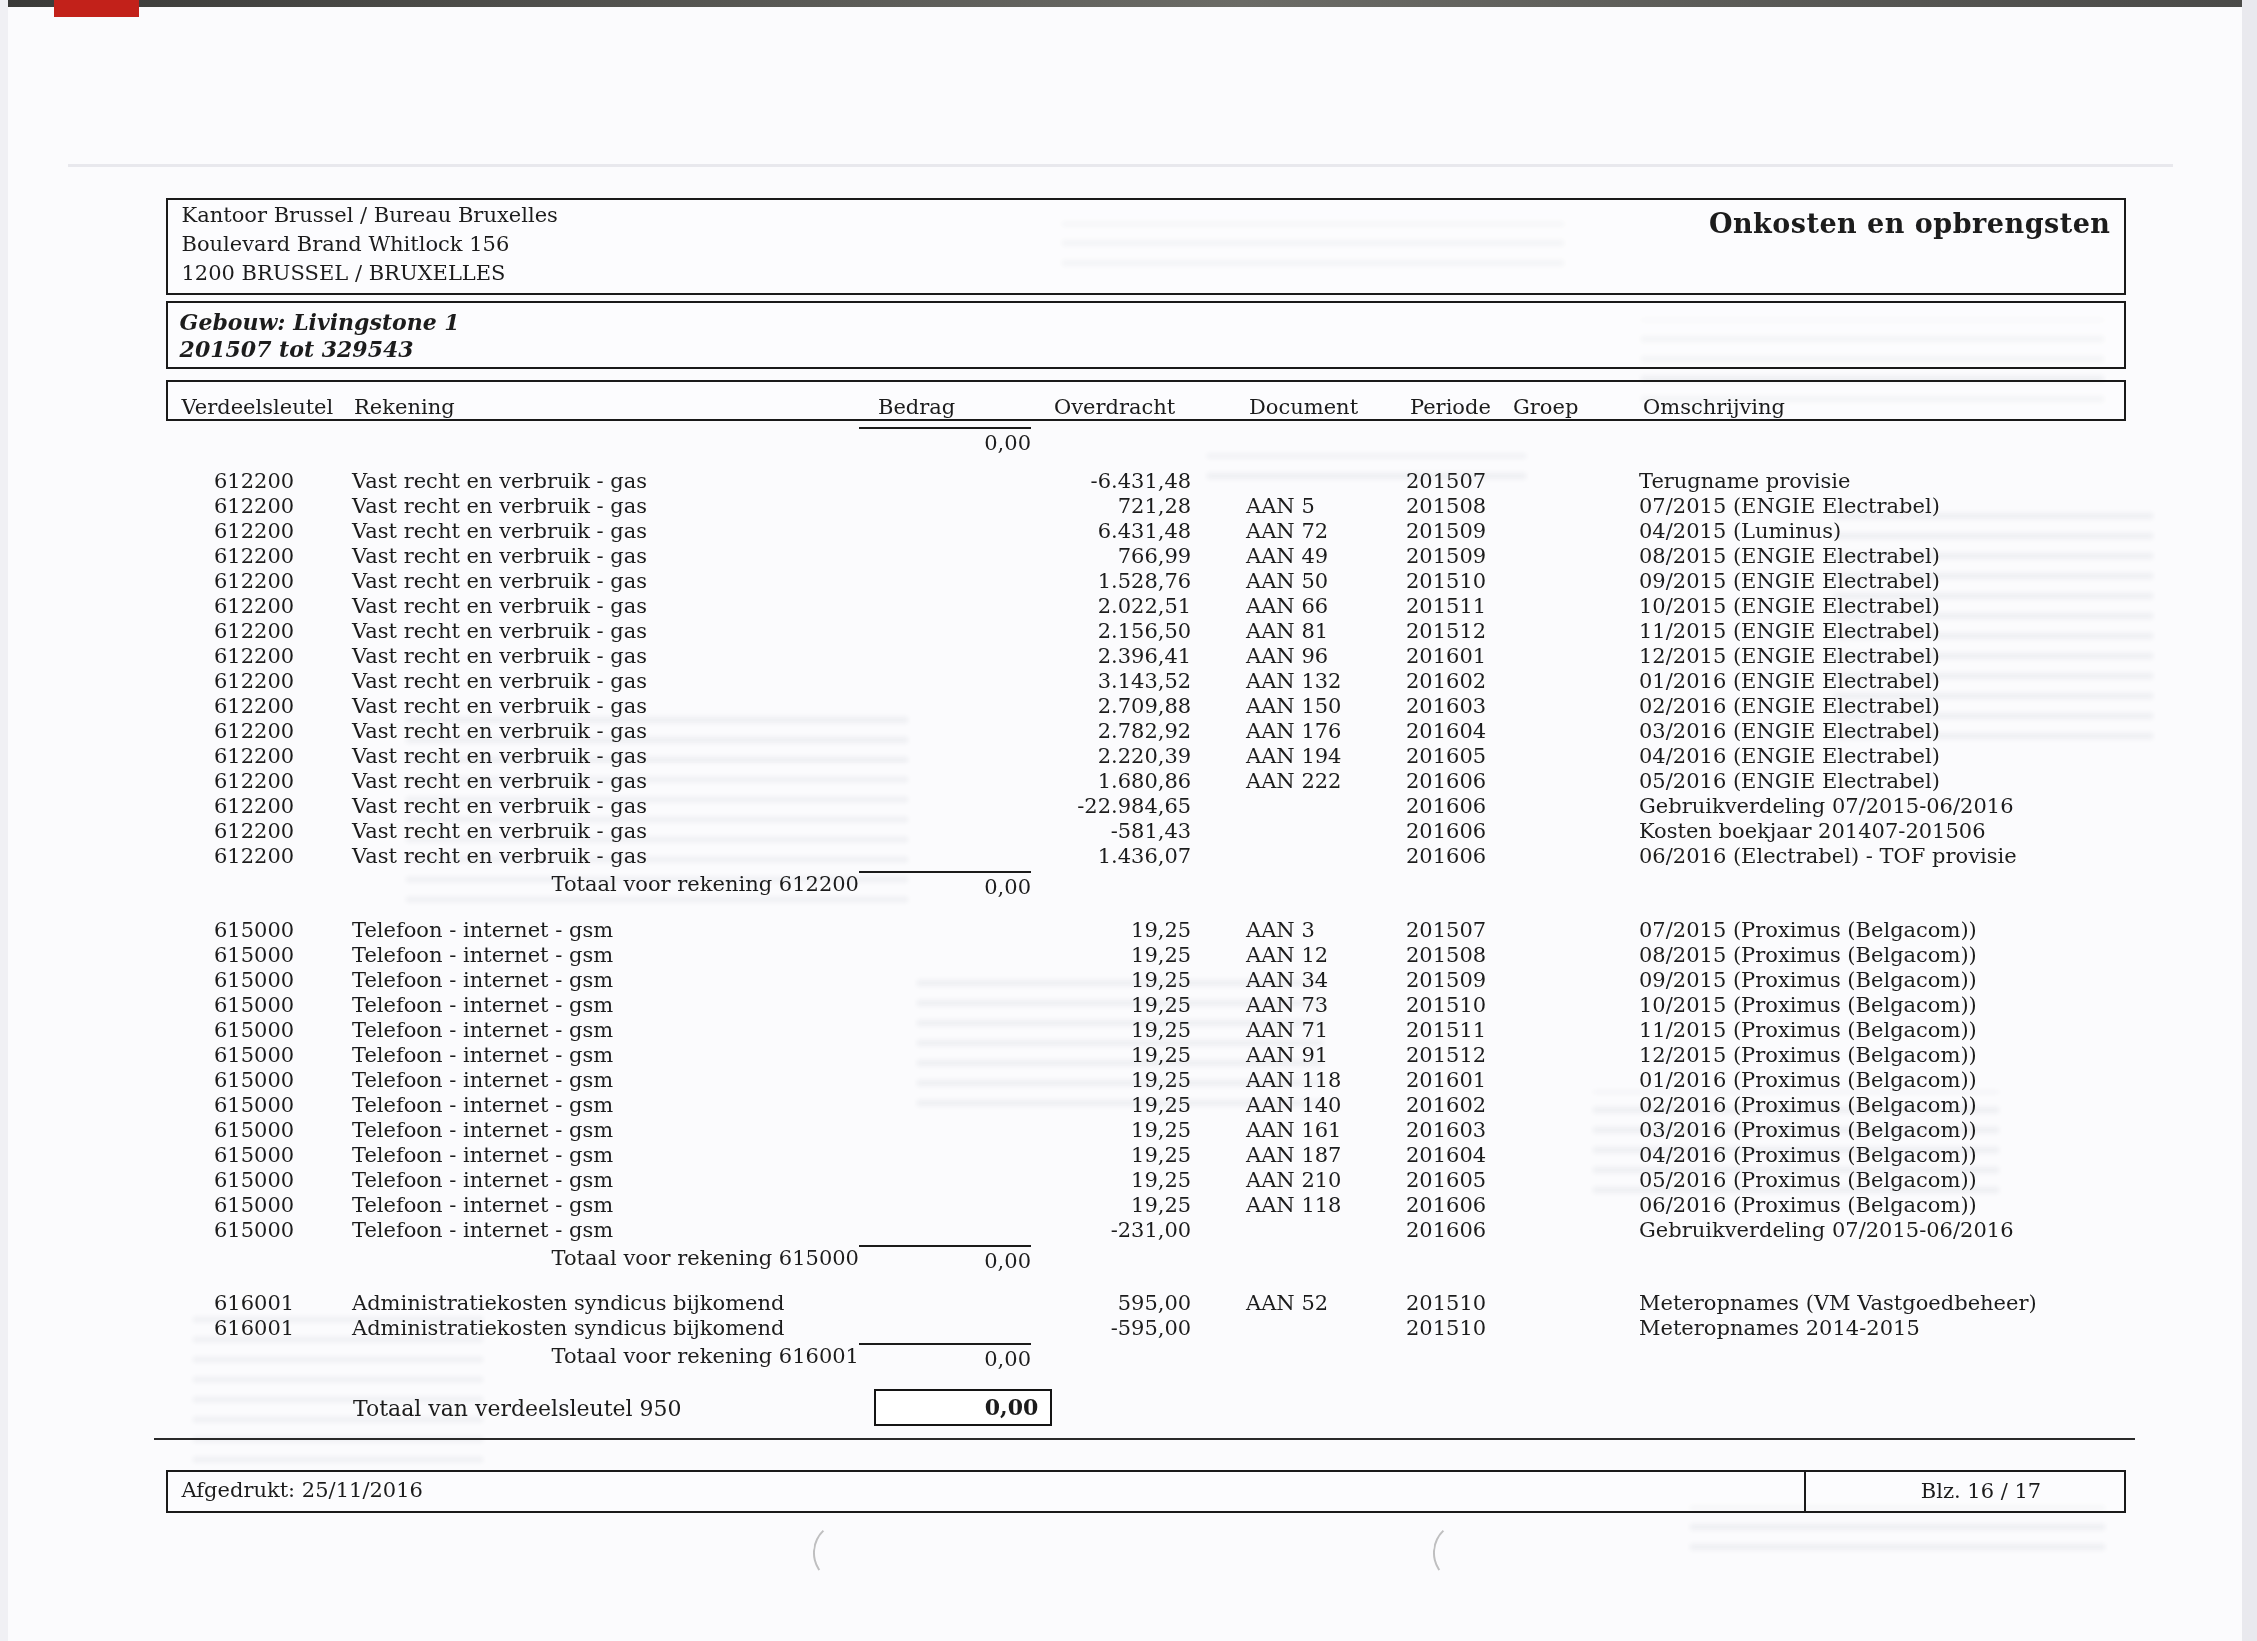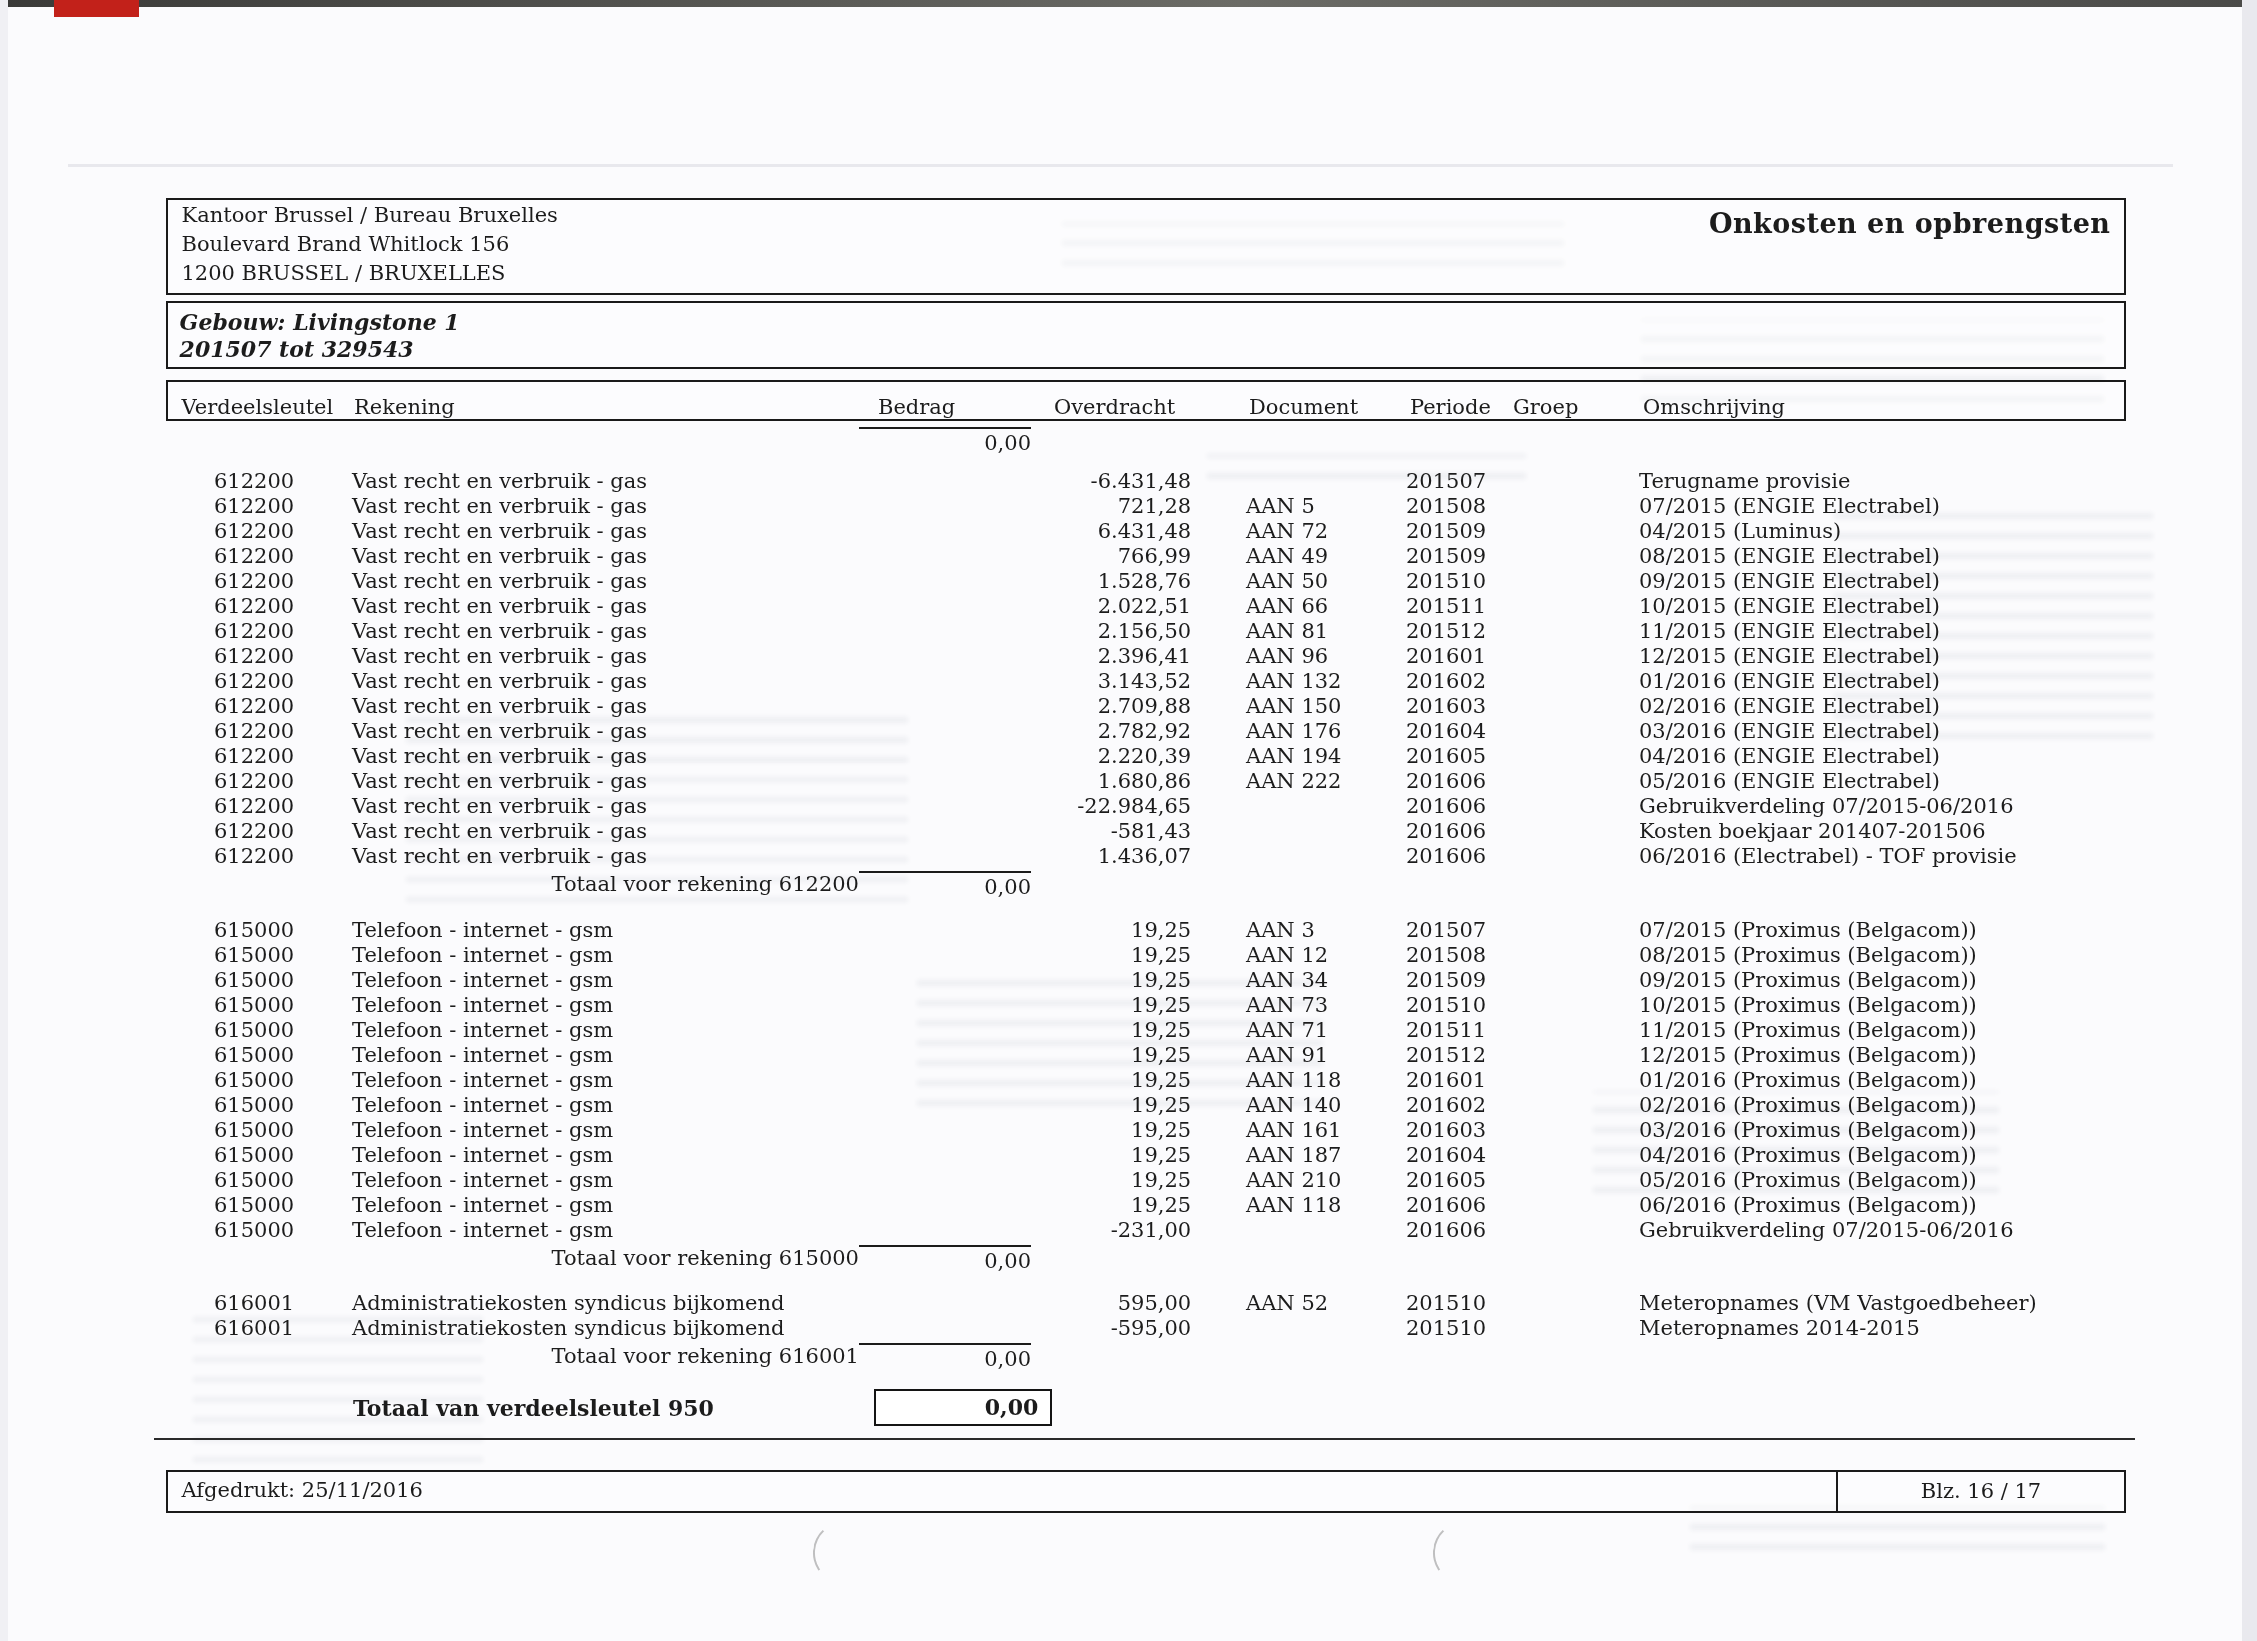--- a/index.html
+++ b/index.html
@@ -43,30 +43,30 @@
   .trow{display:grid;grid-template-columns:186px 463px 381px 210px 103px 130px 1fr;
     line-height:25px;height:25px;white-space:nowrap;}
   .c-key{padding-left:48px;}
   .c-amount{text-align:right;padding-right:4.8px;}
   .c-doc{padding-left:50px;}
   .total-row{position:relative;height:29px;line-height:27px;}
   .total-label{position:absolute;left:0;width:693px;text-align:right;top:1.9px;}
   .total-amount{position:absolute;left:693px;width:172px;text-align:right;
     border-top:2.4px solid #1b1b1b;top:1.9px;padding-top:1px;}
   .grand-row{position:relative;height:44px;margin-top:11.6px;line-height:39px;}
-  .grand-label{position:absolute;left:187px;font-weight:bold;font-size:22px;}
+  .grand-label{position:absolute;left:187px;font-weight:normal;font-size:22px;}
   .grand-box{position:absolute;left:708px;top:0;width:178px;height:37px;
     border:2.9px solid #141414;box-sizing:border-box;text-align:right;
     font-weight:bold;font-size:22px;line-height:32px;padding-right:11.6px;background:#fff;}
   
   .bottom-rule{position:absolute;left:154px;top:1438px;width:1981px;height:2.4px;background:#2a2a2a;}
   .footer-box{top:1470px;height:39px;font-size:21px;}
   .footer-printed{position:absolute;left:13.5px;top:5.8px;}
   .footer-pagecell{position:absolute;right:0;top:0;height:100%;width:286px;
-    border-left:2.4px solid #1a1a1a;text-align:center;line-height:39px;}
+    border-left:2.4px solid #1a1a1a;text-align:center;line-height:39px;padding-left:32px;}
 </style>
 </head>
 <body>
 
 <div class="scan-topbar"></div>
 <div class="scan-redmark"></div>
 <div class="scan-streak"></div>
 <div class="edge-left"></div>
 <div class="edge-right"></div>
 <div class="ghost" style="left:1062px;top:222px;width:502px;height:58px;"></div>

